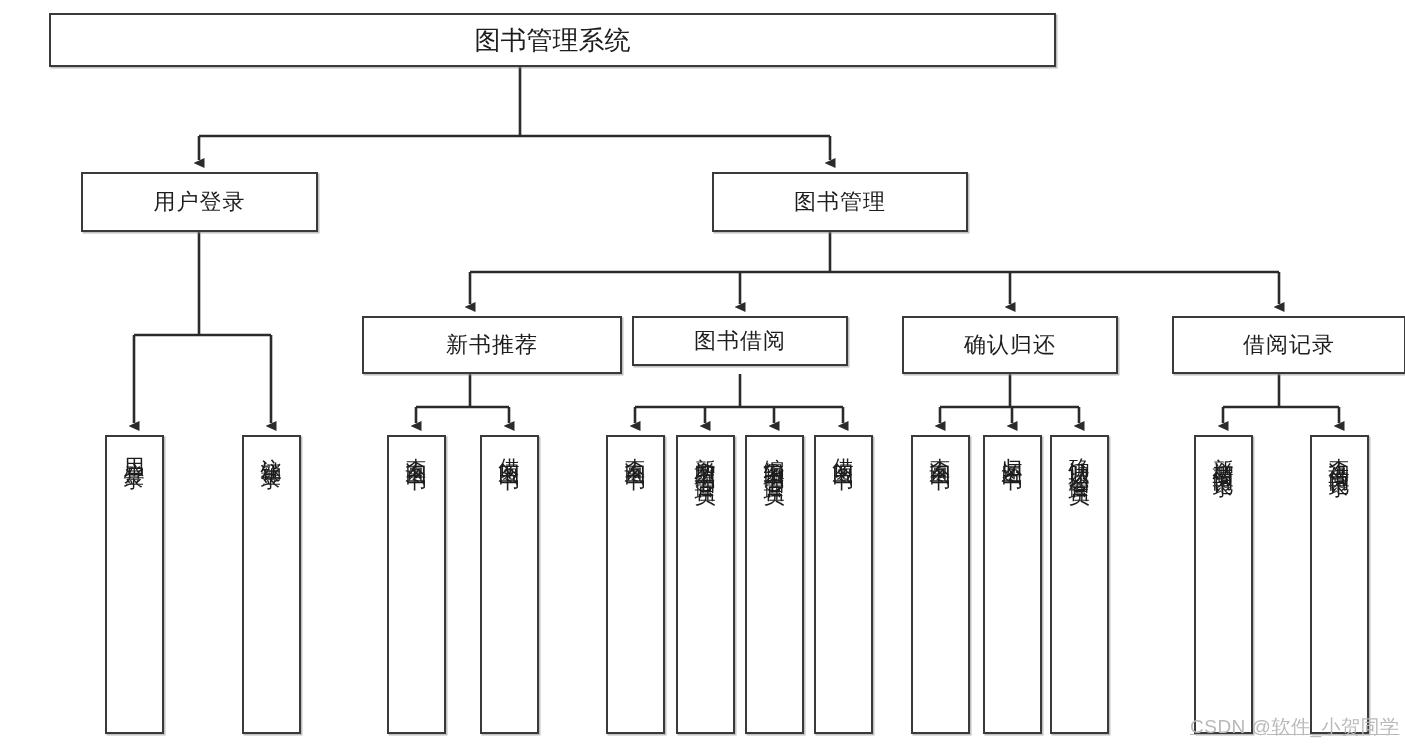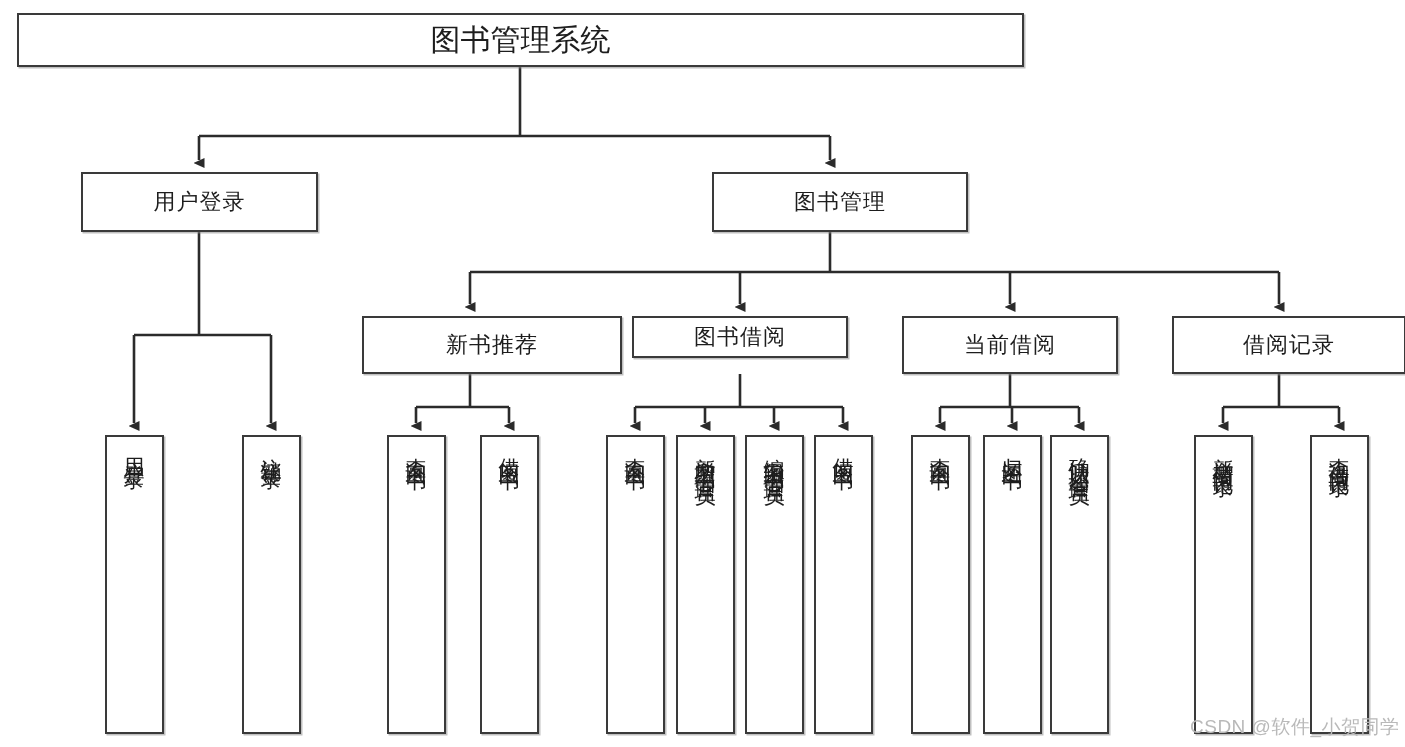--- a/index.html
+++ b/index.html
@@ -34,21 +34,22 @@
     align-items: center;
     justify-content: center;
     color: #1d1d1d;
     box-shadow: 1.5px 1.5px 0 rgba(140,140,140,0.55);
   }
   .node.horiz {
     font-size: 22px;
     letter-spacing: 1px;
   }
   .node.root {
-    font-size: 30px;
+    font-size: 26px;
+    margin-left: 32px;
   }
   .node.leaf {
     font-size: 21px;
     align-items: flex-start;
     justify-content: center;
     padding-top: 4px;
   }
   .leaf .vtext {
     writing-mode: vertical-rl;
     text-orientation: upright;
@@ -118,25 +119,25 @@
       </div>
       <div class="node horiz" style="left: 81px; top: 172px; width: 237px; height: 60px;">
         <span>用户登录</span>
       </div>
       <div class="node horiz" style="left: 712px; top: 172px; width: 256px; height: 60px;">
         <span>图书管理</span>
       </div>
       <div class="node horiz" style="left: 362px; top: 316px; width: 260px; height: 58px;">
         <span>新书推荐</span>
       </div>
-      <div class="node horiz" style="left: 632px; top: 316px; width: 216px; height: 42px;">
+      <div class="node horiz" style="left: 632px; top: 316px; width: 216px; height: 50px;">
         <span>图书借阅</span>
       </div>
       <div class="node horiz" style="left: 902px; top: 316px; width: 216px; height: 58px;">
-        <span>当前借阅</span>
+        <span>确认归还</span>
       </div>
       <div class="node horiz" style="left: 1172px; top: 316px; width: 234px; height: 58px;">
         <span>借阅记录</span>
       </div>
       <div class="node leaf" style="left: 105px; top: 435px; width: 59px; height: 299px;">
         <span class="vtext">用户登录</span>
       </div>
       <div class="node leaf" style="left: 242px; top: 435px; width: 59px; height: 299px;">
         <span class="vtext">注销登录</span>
       </div>
@@ -168,15 +169,15 @@
         <span class="vtext">确认归还（管理员）</span>
       </div>
       <div class="node leaf" style="left: 1194px; top: 435px; width: 59px; height: 299px;">
         <span class="vtext">新增借阅记录</span>
       </div>
       <div class="node leaf" style="left: 1310px; top: 435px; width: 59px; height: 299px;">
         <span class="vtext">查询借阅记录</span>
       </div>
     </div>
 
-  <div class="watermark" style="left: 1190px; top: 714px;">CSDN @软件_小贺同学</div>
+  <div class="watermark" style="left: 1190px; top: 714px; text-decoration: underline;">CSDN @软件_小贺同学</div>
 
 </div>
 
 </body></html>

